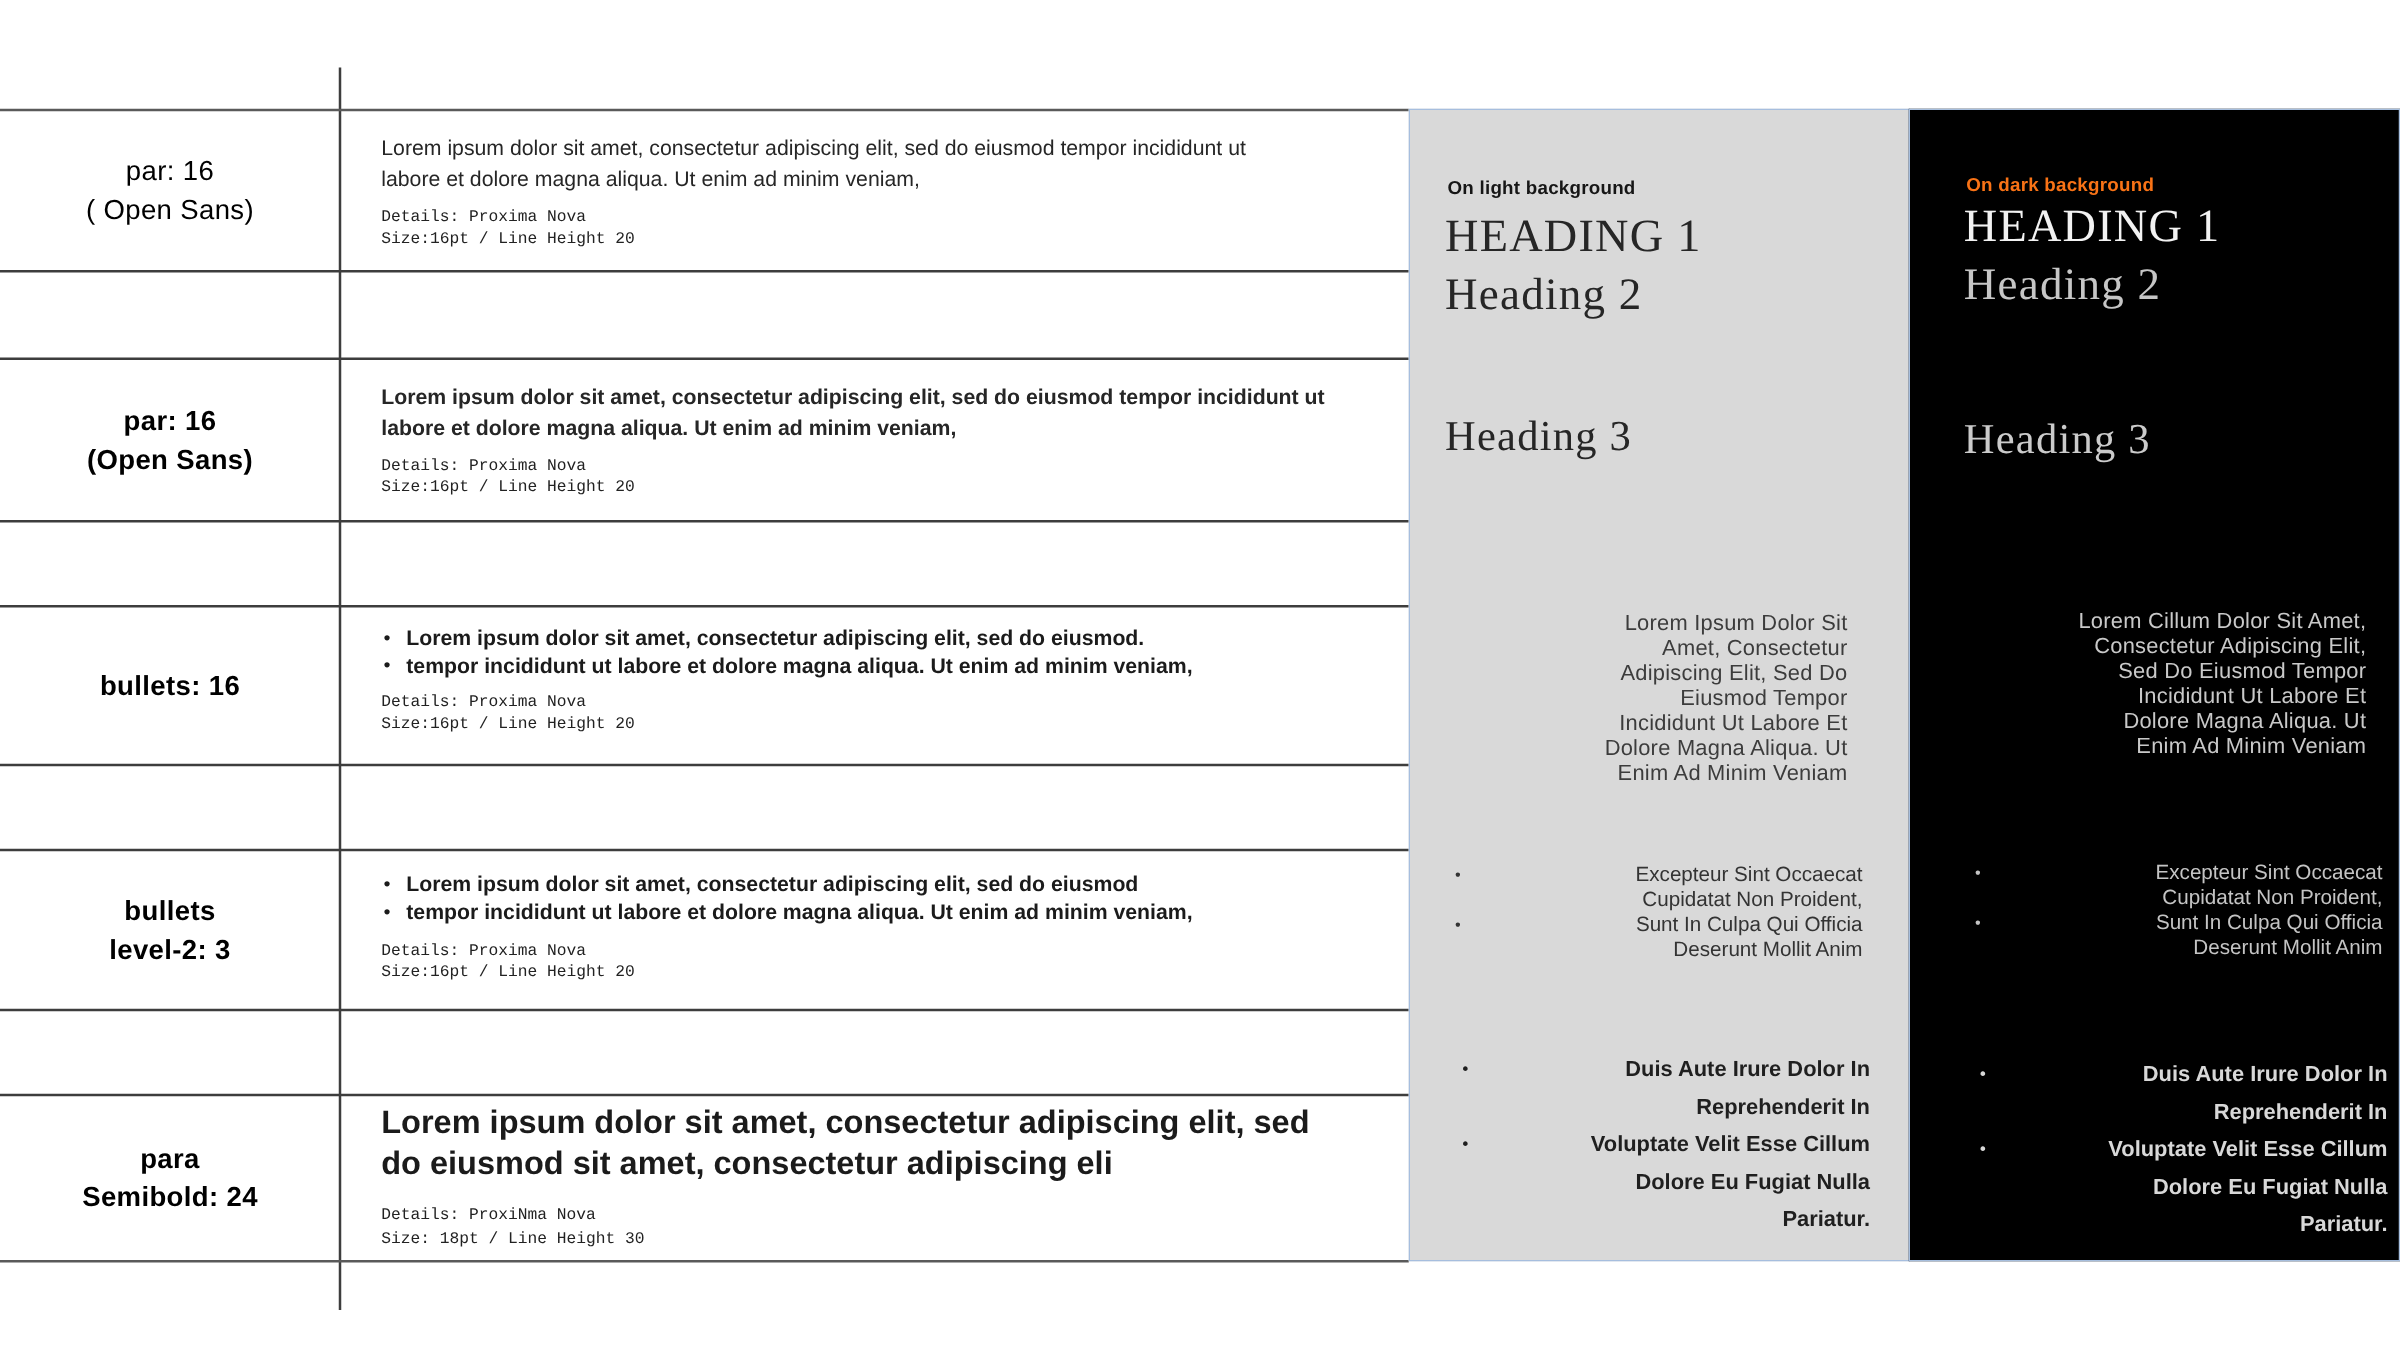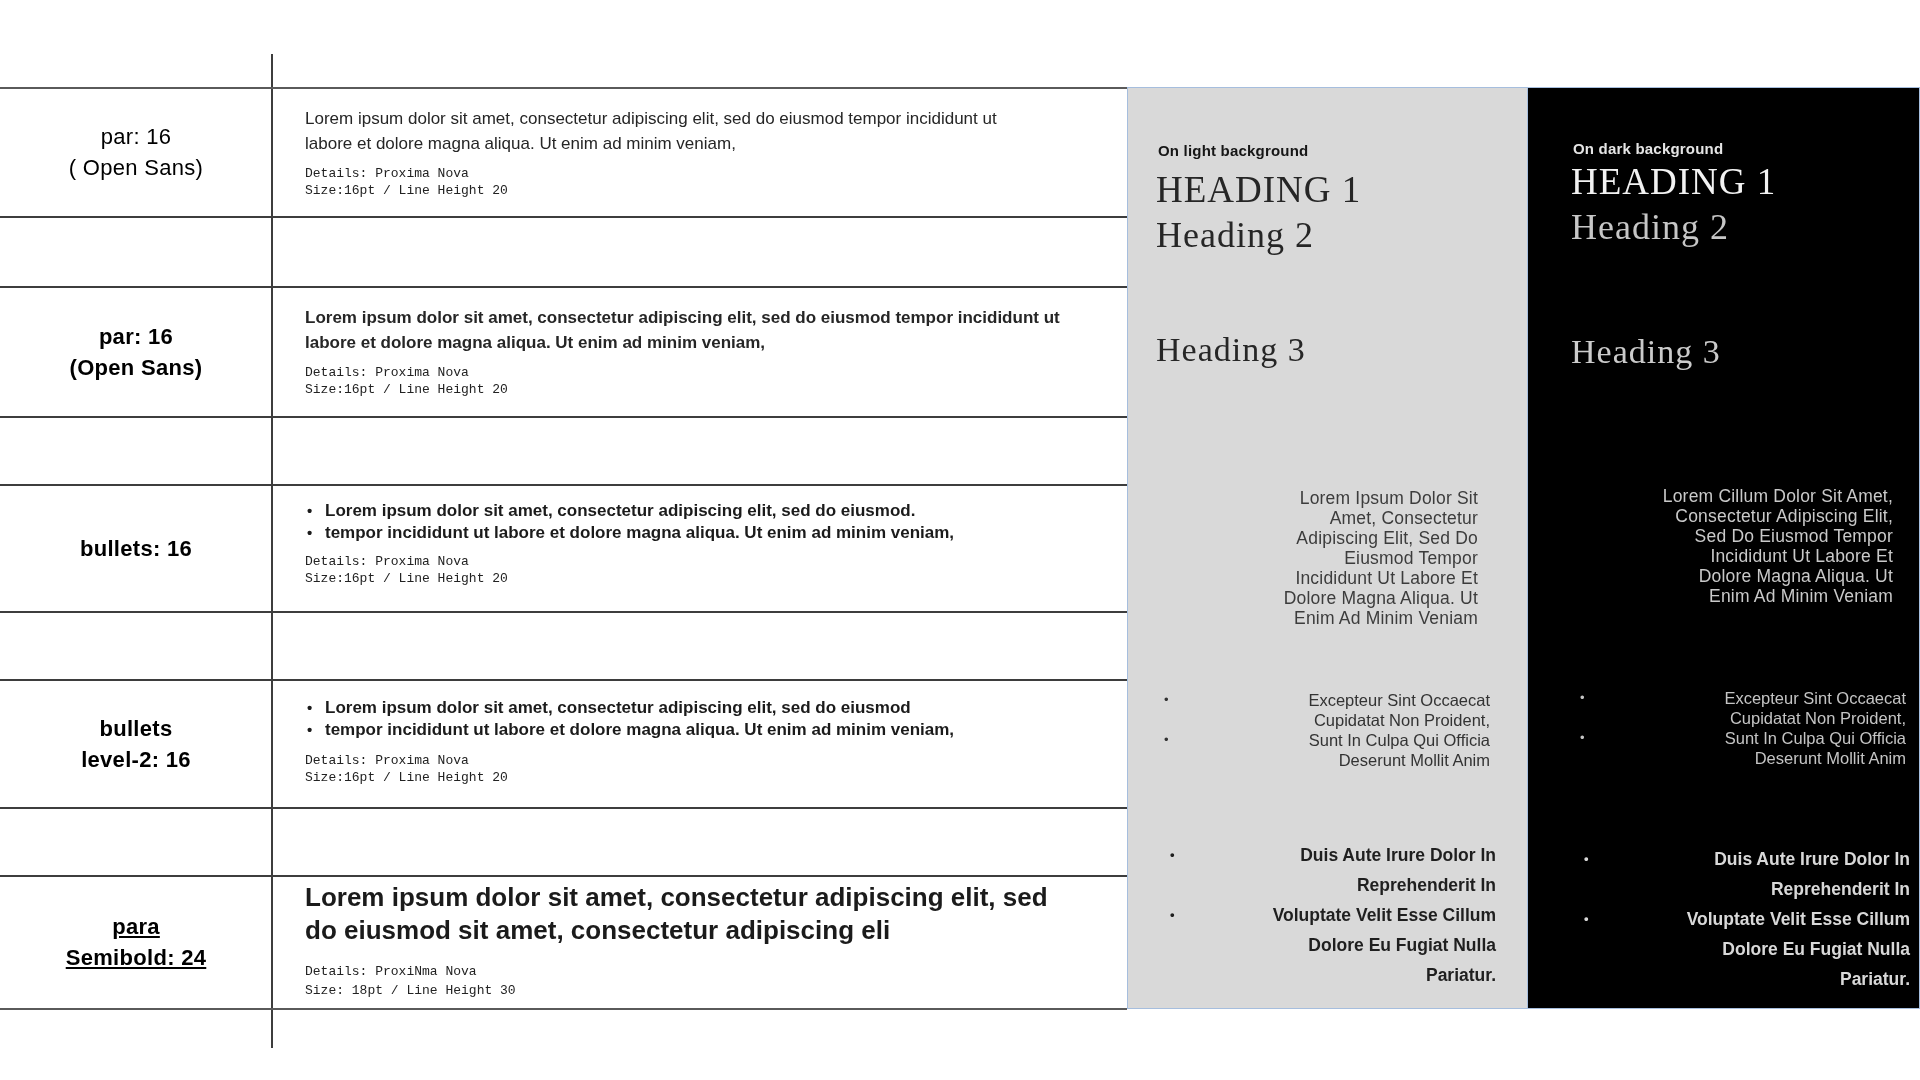--- a/index.html
+++ b/index.html
@@ -33,21 +33,21 @@
     position: absolute; left: 0; width: 272px;
     display: flex; align-items: center; justify-content: center;
     text-align: center; white-space: pre-line;
     font-size: 22px; line-height: 31px; color: #000000; font-weight: 500;
     letter-spacing: 0.3px;
   }
   .lbl1 { top: 88px;  height: 128px; }
   .lbl2 { top: 287px; height: 129px; font-weight: 600; }
   .lbl3 { top: 485px; height: 126px; font-weight: 600; border-radius: 30px; }
   .lbl4 { top: 680px; height: 127px; font-weight: 600; }
-  .lbl5 { top: 876px; height: 132px; font-weight: 600; text-decoration: underline; }
+  .lbl5 { top: 876px; height: 132px; font-weight: 600; }
 
   .row-body { position: absolute; left: 305px; width: 770px; color: #1f1f1f; }
   .body1 { top: 106px; }
   .body2 { top: 305px; }
   .body3 { top: 500px; }
   .body4 { top: 697px; }
   .body5 { top: 881px; }
 
   .sample-para { white-space: pre-line; font-size: 17px; line-height: 25px; color: #262626; }
   .body2 .sample-para { font-weight: 600; }
@@ -68,21 +68,21 @@
   .sample-bullets li::before { content: "\2022"; position: absolute; left: 2px; top: 0; font-size: 15px; }
 
   
   .panel { position: absolute; top: 87px; height: 922px; border: 1px solid #a6bede; }
   .panel-light { left: 1127px; width: 401px; background: #d9d9d9; }
   .panel-dark  { left: 1527px; width: 393px; background: #000000; }
 
   .panel > div { position: absolute; text-align: right; }
 
   .panel-tag { left: 30px; top: 54px; font-size: 15px; font-weight: 600; letter-spacing: 0.2px; color: #161616; }
-  .panel-dark .panel-tag { left: 45px; top: 52px; color: #e5e5e5; }
+  .panel-dark .panel-tag { left: 45px; top: 52px; color: #f97316; }
 
   .panel-h1, .panel-h2, .panel-h3 {
     font-family: "Liberation Serif", serif; font-weight: 400; letter-spacing: 1px; color: #262626;
   }
   .panel-h1 { left: 28px; top: 80px;  font-size: 37px; }
   .panel-h2 { left: 28px; top: 126px; font-size: 36px; }
   .panel-h3 { left: 28px; top: 243px; font-size: 34px; }
   .panel-dark .panel-h1 { left: 43px; top: 72px;  color: #f2f2f2; }
   .panel-dark .panel-h2 { left: 43px; top: 118px; color: #c6c6c6; }
   .panel-dark .panel-h3 { left: 43px; top: 245px; color: #cbcbcb; }
@@ -149,21 +149,21 @@
       <li>Lorem ipsum dolor sit amet, consectetur adipiscing elit, sed do eiusmod.</li>
       <li>tempor incididunt ut labore et dolore magna aliqua. Ut enim ad minim veniam,</li>
     </ul>
     <div class="detail-block">
       <div class="detail-line">Details: Proxima Nova</div>
       <div class="detail-line">Size:16pt / Line Height 20</div>
     </div>
   </div>
 
   <div class="row-label lbl4">bullets
-level-2: 16</div>
+level-2: 3</div>
   <div class="row-body body4">
     <ul class="sample-bullets">
       <li>Lorem ipsum dolor sit amet, consectetur adipiscing elit, sed do eiusmod</li>
       <li>tempor incididunt ut labore et dolore magna aliqua. Ut enim ad minim veniam,</li>
     </ul>
     <div class="detail-block">
       <div class="detail-line">Details: Proxima Nova</div>
       <div class="detail-line">Size:16pt / Line Height 20</div>
     </div>
   </div>

